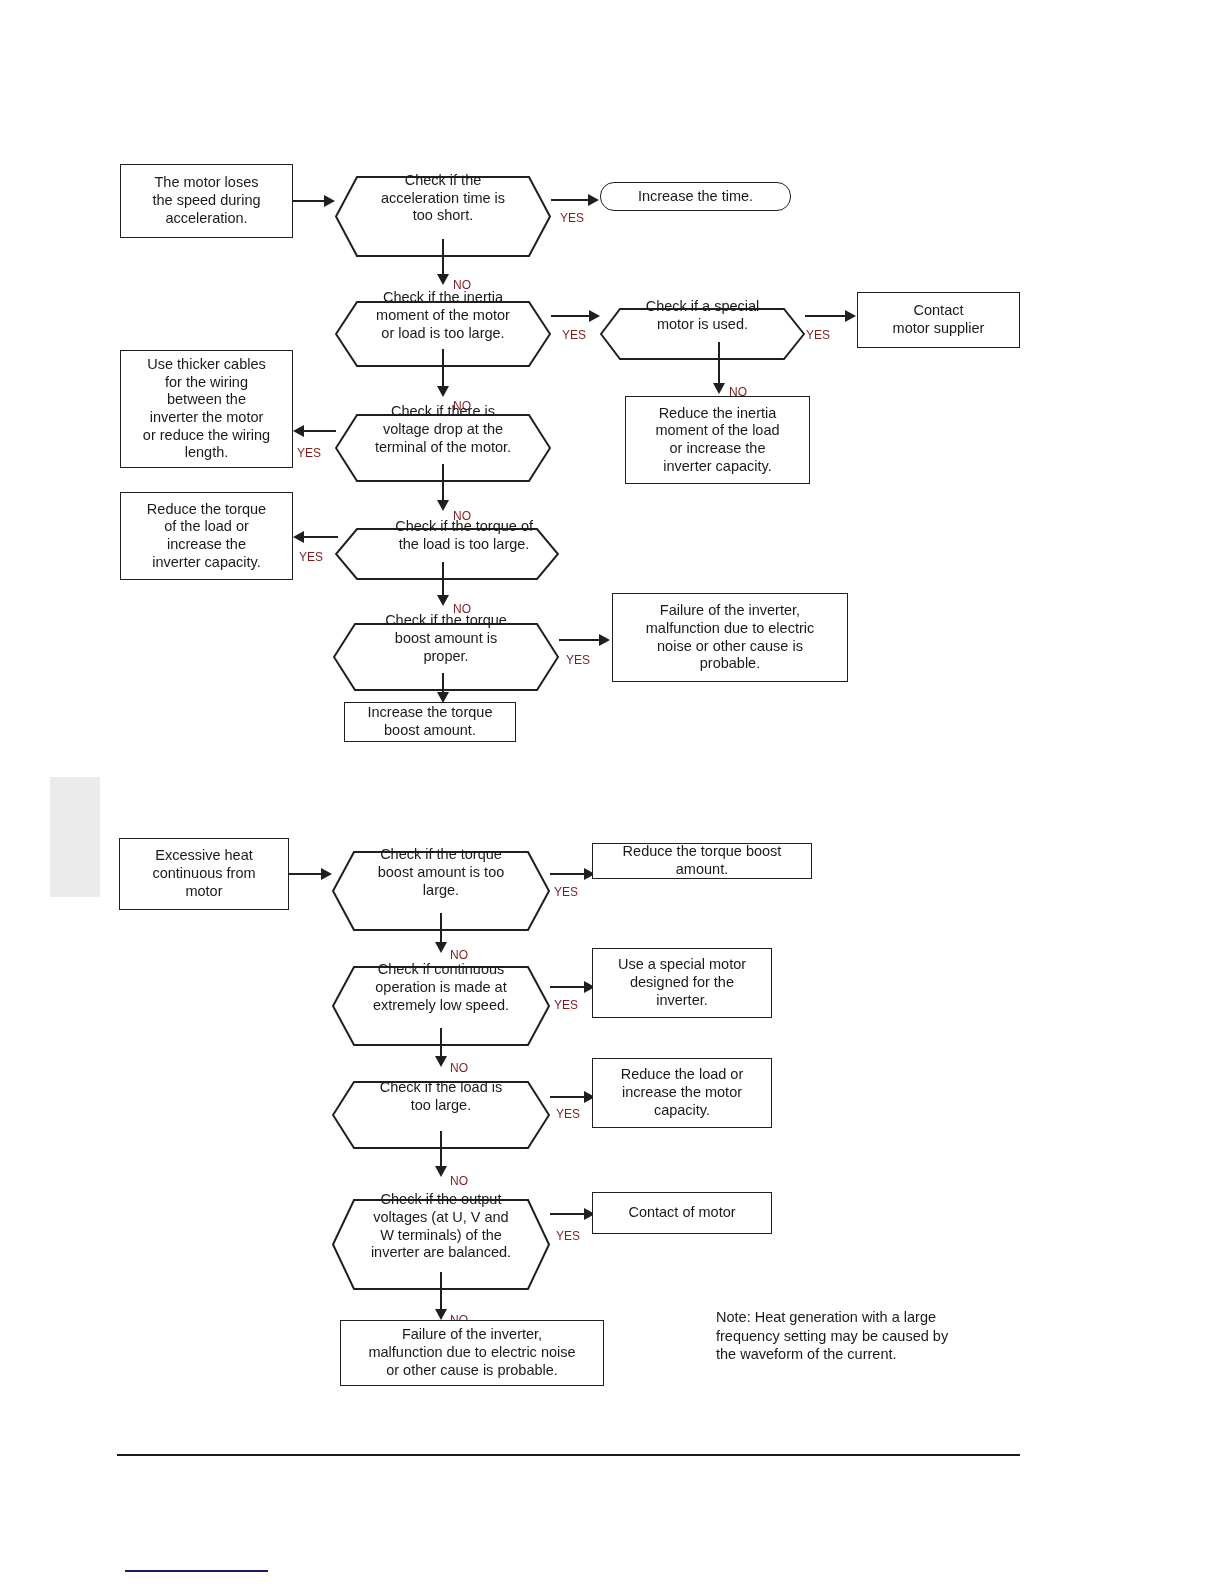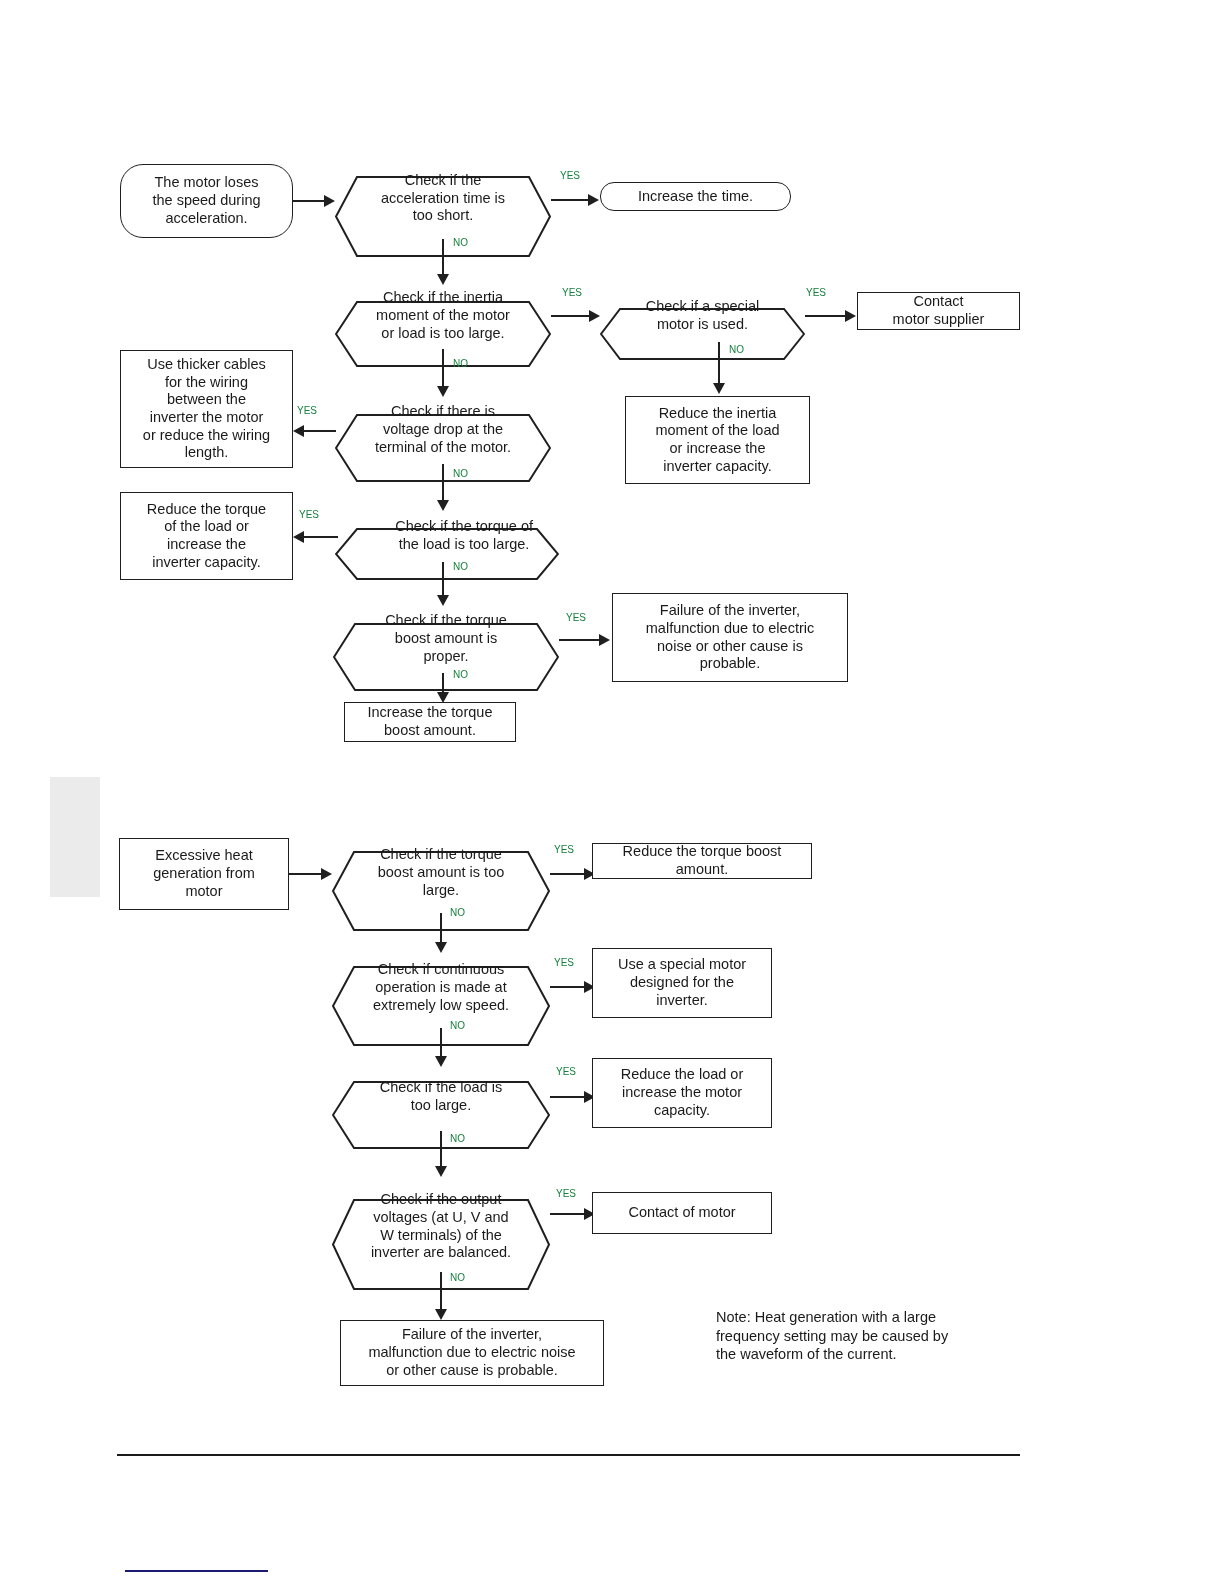--- a/index.html
+++ b/index.html
@@ -79,24 +79,25 @@
     border-right: 11px solid #1f1f1f;
   }
   .arrow.down {
     border-left: 6px solid transparent;
     border-right: 6px solid transparent;
     border-top: 11px solid #1f1f1f;
   }
 
   .edge-label {
     position: absolute;
-    font-size: 10px;
-    color: #15803d;
+    font-size: 12px;
+    color: #7f1d1d;
     white-space: nowrap;
     line-height: 1;
+    margin-top: 41px;
   }
 
   
   .page-tab {
     position: absolute;
     background: #ebebeb;
   }
   .rule {
     position: absolute;
     background: #1a1a1a;
@@ -118,21 +119,21 @@
 <body>
 
 <div id="page">
 
   <div class="page-tab" style="left:50px; top:777px; width:50px; height:120px;"></div>
 
   <div class="rule" style="left:117px; top:1454px; width:903px; height:2.2px;"></div>
 
   <div class="footnote-rule" style="left:125px; top:1570px; width:143px; height:2px;"></div>
 
-  <div class="node box" style="left:120px; top:164px; width:173px; height:74px;border-radius:23px;">
+  <div class="node box" style="left:120px; top:164px; width:173px; height:74px;">
     <span>The motor loses
 the speed during
 acceleration.</span>
   </div>
 
   <div class="conn h" style="left:293px; top:200px; width:38px;"></div>
   <div class="arrow right" style="left:324px; top:195px;"></div>
 
   <div class="node hex" style="left:335px; top:158px; width:216px; height:81px;">
     <div class="hex-bg">
@@ -181,21 +182,21 @@
         <polygon points="20,1 184,1 204,26 184,51 20,51 1,26" fill="#ffffff" stroke="#1f1f1f" stroke-width="2" vector-effect="non-scaling-stroke"></polygon>
       </svg>
     </div>
     <span class="hex-label">Check if a special
 motor is used.</span>
   </div>
 
   <div class="edge-label" style="left:806px; top:288px;">YES</div>
   <div class="conn h" style="left:805px; top:315px; width:45px;"></div>
   <div class="arrow right" style="left:845px; top:310px;"></div>
-  <div class="node box" style="left:857px; top:292px; width:163px; height:38px;">
+  <div class="node box" style="left:857px; top:292px; width:163px; height:56px;">
     <span>Contact
 motor supplier</span>
   </div>
 
   <div class="conn v" style="left:718px; top:342px; height:50px;"></div>
   <div class="arrow down" style="left:713px; top:383px;"></div>
   <div class="edge-label" style="left:729px; top:345px;">NO</div>
   <div class="node box" style="left:625px; top:396px; width:185px; height:88px;justify-content:center;">
     <span>Reduce the inertia
 moment of the load
@@ -280,21 +281,21 @@
   <div class="conn v" style="left:442px; top:673px; height:26px;"></div>
   <div class="arrow down" style="left:437px; top:692px;"></div>
   <div class="edge-label" style="left:453px; top:670px;">NO</div>
   <div class="node box" style="left:344px; top:702px; width:172px; height:40px;">
     <span>Increase the torque
 boost amount.</span>
   </div>
 
   <div class="node box" style="left:119px; top:838px; width:170px; height:72px;">
     <span>Excessive heat
-generation from
+continuous from
 motor</span>
   </div>
   <div class="conn h" style="left:289px; top:873px; width:38px;"></div>
   <div class="arrow right" style="left:321px; top:868px;"></div>
 
   <div class="node hex" style="left:332px; top:833px; width:218px; height:80px;">
     <div class="hex-bg">
       <svg viewBox="0 0 218 80" preserveAspectRatio="none">
         <polygon points="22,1 196,1 217,40 196,79 22,79 1,40" fill="#ffffff" stroke="#1f1f1f" stroke-width="2" vector-effect="non-scaling-stroke"></polygon>
       </svg>

